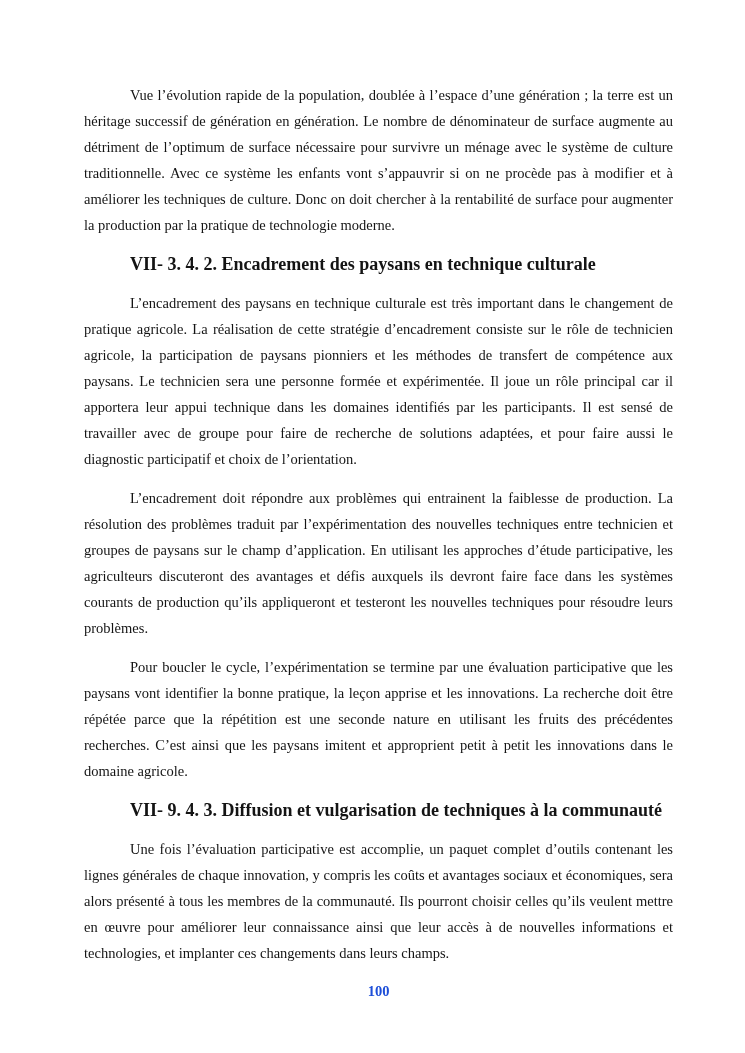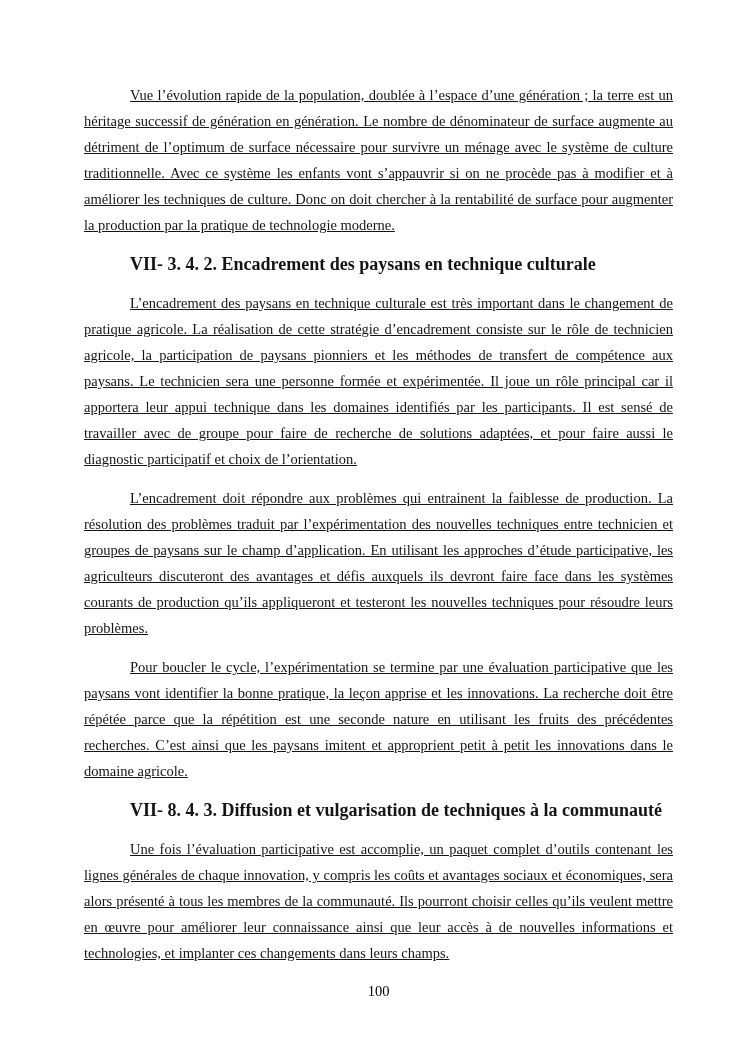--- a/index.html
+++ b/index.html
@@ -21,47 +21,46 @@
     left: 84px;
     top: 82px;
     width: 589px;
   }
   .doc-content p.body-par {
     font-size: 14.5px;
     line-height: 26px;
     text-align: justify;
     text-indent: 46px;
     margin: 0 0 13px 0;
-    text-decoration: underline;
   }
   .doc-content h2.heading {
     font-size: 18px;
     line-height: 26px;
     font-weight: bold;
     text-indent: 46px;
     margin: 1px 0 13px 0;
   }
   .page-number {
     position: absolute;
     left: 84px;
     width: 589px;
     top: 983px;
     text-align: center;
     font-size: 14.5px;
-    font-weight: normal;
-    color: #000000;
+    font-weight: bold;
+    color: #1d4ed8;
   }
 </style>
 </head>
 <body>
 
 <div class="doc-page">
   <div class="doc-content">
       <p class="body-par">Vue l’évolution rapide de la population, doublée à l’espace d’une génération ; la terre est un héritage successif de génération en génération. Le nombre de dénominateur de surface augmente au détriment de l’optimum de surface nécessaire pour survivre un ménage avec le système de culture traditionnelle. Avec ce système les enfants vont s’appauvrir si on ne procède pas à modifier et à améliorer les techniques de culture. Donc on doit chercher à la rentabilité de surface pour augmenter la production par la pratique de technologie moderne.</p>
       <h2 class="heading">VII- 3. 4. 2. Encadrement des paysans en technique culturale</h2>
       <p class="body-par">L’encadrement des paysans en technique culturale est très important dans le changement de pratique agricole.  La réalisation de cette stratégie d’encadrement consiste sur le rôle de technicien agricole, la participation de paysans pionniers et les méthodes de transfert de compétence aux paysans. Le technicien sera une personne formée et expérimentée. Il joue un rôle principal car il apportera leur appui technique dans les domaines identifiés par les participants. Il est sensé de travailler avec de groupe pour faire de recherche de solutions adaptées, et pour faire aussi le diagnostic participatif et choix de l’orientation.</p>
       <p class="body-par">L’encadrement doit répondre aux problèmes qui entrainent la faiblesse de production. La résolution des problèmes traduit par l’expérimentation des nouvelles techniques entre technicien et groupes de paysans sur le champ d’application. En utilisant les approches d’étude participative, les agriculteurs discuteront des avantages et défis auxquels ils devront faire face dans les systèmes courants de production qu’ils appliqueront et testeront les nouvelles techniques pour résoudre leurs problèmes.</p>
       <p class="body-par">Pour boucler le cycle, l’expérimentation se termine par une évaluation participative que les paysans vont identifier la bonne pratique, la leçon apprise et les innovations. La recherche doit être répétée parce que la répétition est une seconde nature en utilisant les fruits des précédentes recherches. C’est ainsi que les paysans imitent et approprient petit à petit les innovations dans le domaine agricole.</p>
-      <h2 class="heading">VII- 8. 4. 3. Diffusion et vulgarisation de techniques à la communauté</h2>
+      <h2 class="heading">VII- 9. 4. 3. Diffusion et vulgarisation de techniques à la communauté</h2>
       <p class="body-par">Une fois l’évaluation participative est accomplie, un paquet complet d’outils contenant les lignes générales de chaque innovation, y compris les coûts et avantages sociaux et économiques, sera alors présenté à tous les membres de la communauté. Ils pourront choisir celles qu’ils veulent mettre en œuvre pour améliorer leur connaissance ainsi que leur accès à de nouvelles informations et technologies, et implanter ces changements dans leurs champs.</p>
     </div>
   <div class="page-number">100</div>
 </div>
 
 </body></html>

